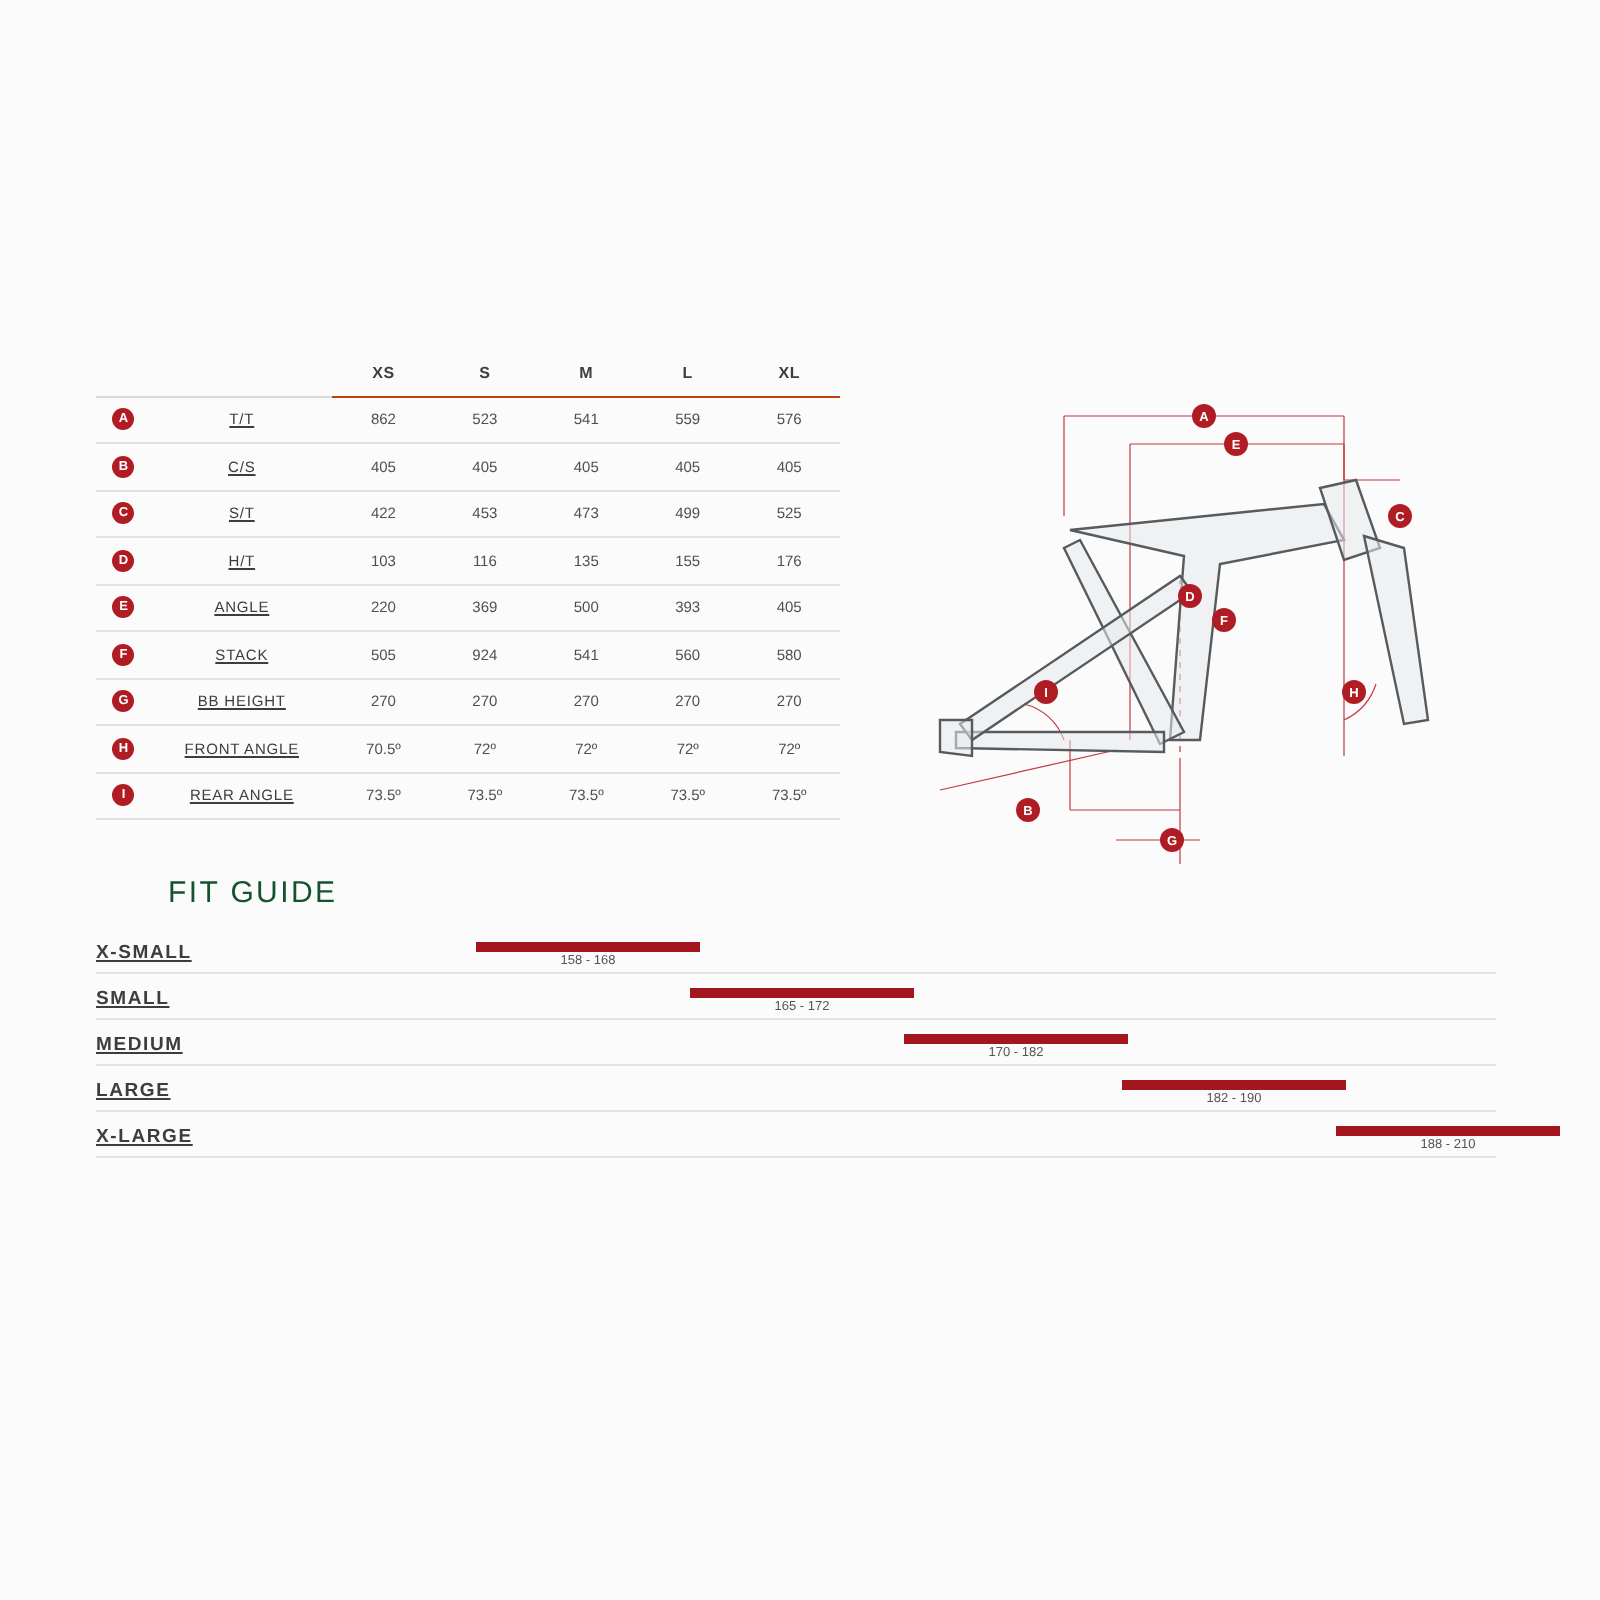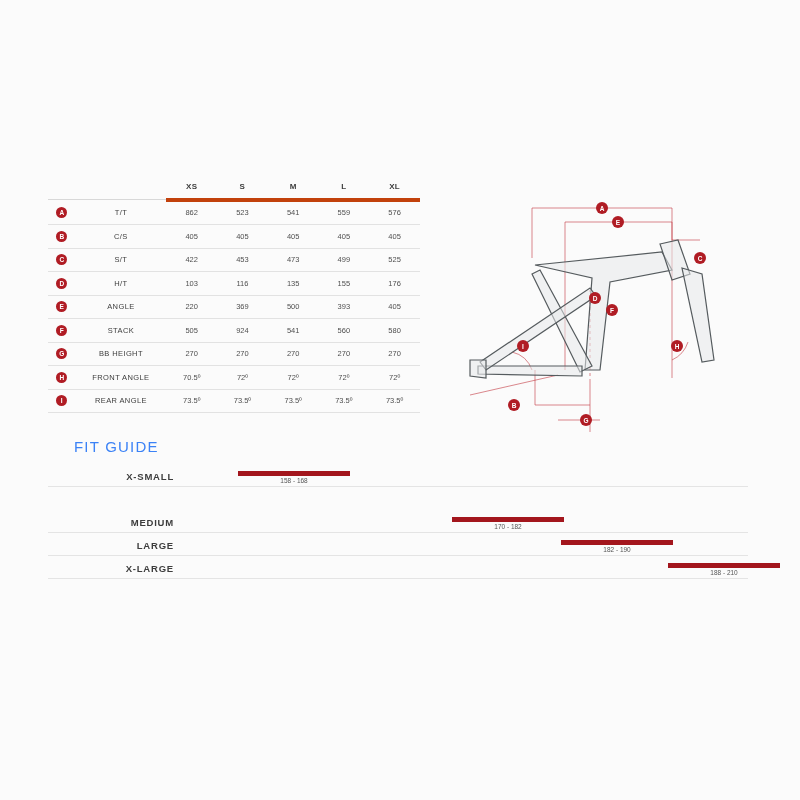--- a/index.html
+++ b/index.html
@@ -37,21 +37,21 @@
   }
   table.geo th, table.geo td {
     border-bottom: 1px solid #e2e2e2;
     padding: 0;
     height: 22.5px;
     font-weight: normal;
     text-align: center;
     vertical-align: middle;
   }
   table.geo thead th {
-    border-bottom: 4px solid #c2410c;
+    border-bottom: 1px solid #c2410c;
     font-size: 8px;
     font-weight: bold;
     color: #3d3d3d;
     letter-spacing: 0.3px;
   }
   table.geo thead th.blank-badge,
   table.geo thead th.blank-label {
     border-bottom: 1px solid #d8d8d8;
   }
   td.badge-cell {
@@ -72,20 +72,21 @@
     letter-spacing: 0;
   }
   td.row-label {
     width: 86px;
     text-align: left;
     font-size: 7.5px;
     font-weight: bold;
     letter-spacing: 0.4px;
     color: #3d3d3d;
     padding-left: 2px;
+    text-decoration: underline;
   }
   td.val {
     width: 48px;
     font-size: 7.5px;
     color: #4f4f4f;
   }
   
   #frame-diagram {
     position: absolute;
     left: 440px;
@@ -96,43 +97,43 @@
   
   #fit-guide {
     position: absolute;
     left: 48px;
     top: 430px;
     width: 700px;
     height: 160px;
   }
   #fit-title {
     position: absolute;
-    left: 26px;
+    left: 36px;
     top: 8px;
     font-size: 15px;
     letter-spacing: 1.2px;
-    color: #3b82f6;
+    color: #14532d;
   }
   .fit-row {
     position: absolute;
     left: 0;
     width: 700px;
     height: 23px;
     border-bottom: 1px solid #e4e4e4;
   }
   .fit-row .fit-name {
     position: absolute;
     left: 0;
     top: 8px;
     width: 126px;
-    text-align: right;
     font-size: 9.5px;
     font-weight: bold;
     letter-spacing: 0.8px;
     color: #3d3d3d;
+    text-decoration: underline;
   }
   .fit-bar {
     position: absolute;
     height: 5px;
     background: #a3161d;
     top: 8px;
   }
   .fit-range {
     position: absolute;
     top: 14px;
@@ -325,20 +326,25 @@
 
   <div id="fit-guide">
     <div id="fit-title">FIT GUIDE</div>
 
     <div class="fit-row" style="top:33px">
       <div class="fit-name">X-SMALL</div>
       <div class="fit-bar" style="left:190px; width:112px;"></div>
       <div class="fit-range" style="left:190px; width:112px;">158 - 168</div>
     </div>
 
+    <div class="fit-row" style="top:56px">
+      <div class="fit-name">SMALL</div>
+      <div class="fit-bar" style="left:297px; width:112px;"></div>
+      <div class="fit-range" style="left:297px; width:112px;">165 - 172</div>
+    </div>
 
     <div class="fit-row" style="top:79px">
       <div class="fit-name">MEDIUM</div>
       <div class="fit-bar" style="left:404px; width:112px;"></div>
       <div class="fit-range" style="left:404px; width:112px;">170 - 182</div>
     </div>
 
     <div class="fit-row" style="top:102px">
       <div class="fit-name">LARGE</div>
       <div class="fit-bar" style="left:513px; width:112px;"></div>

